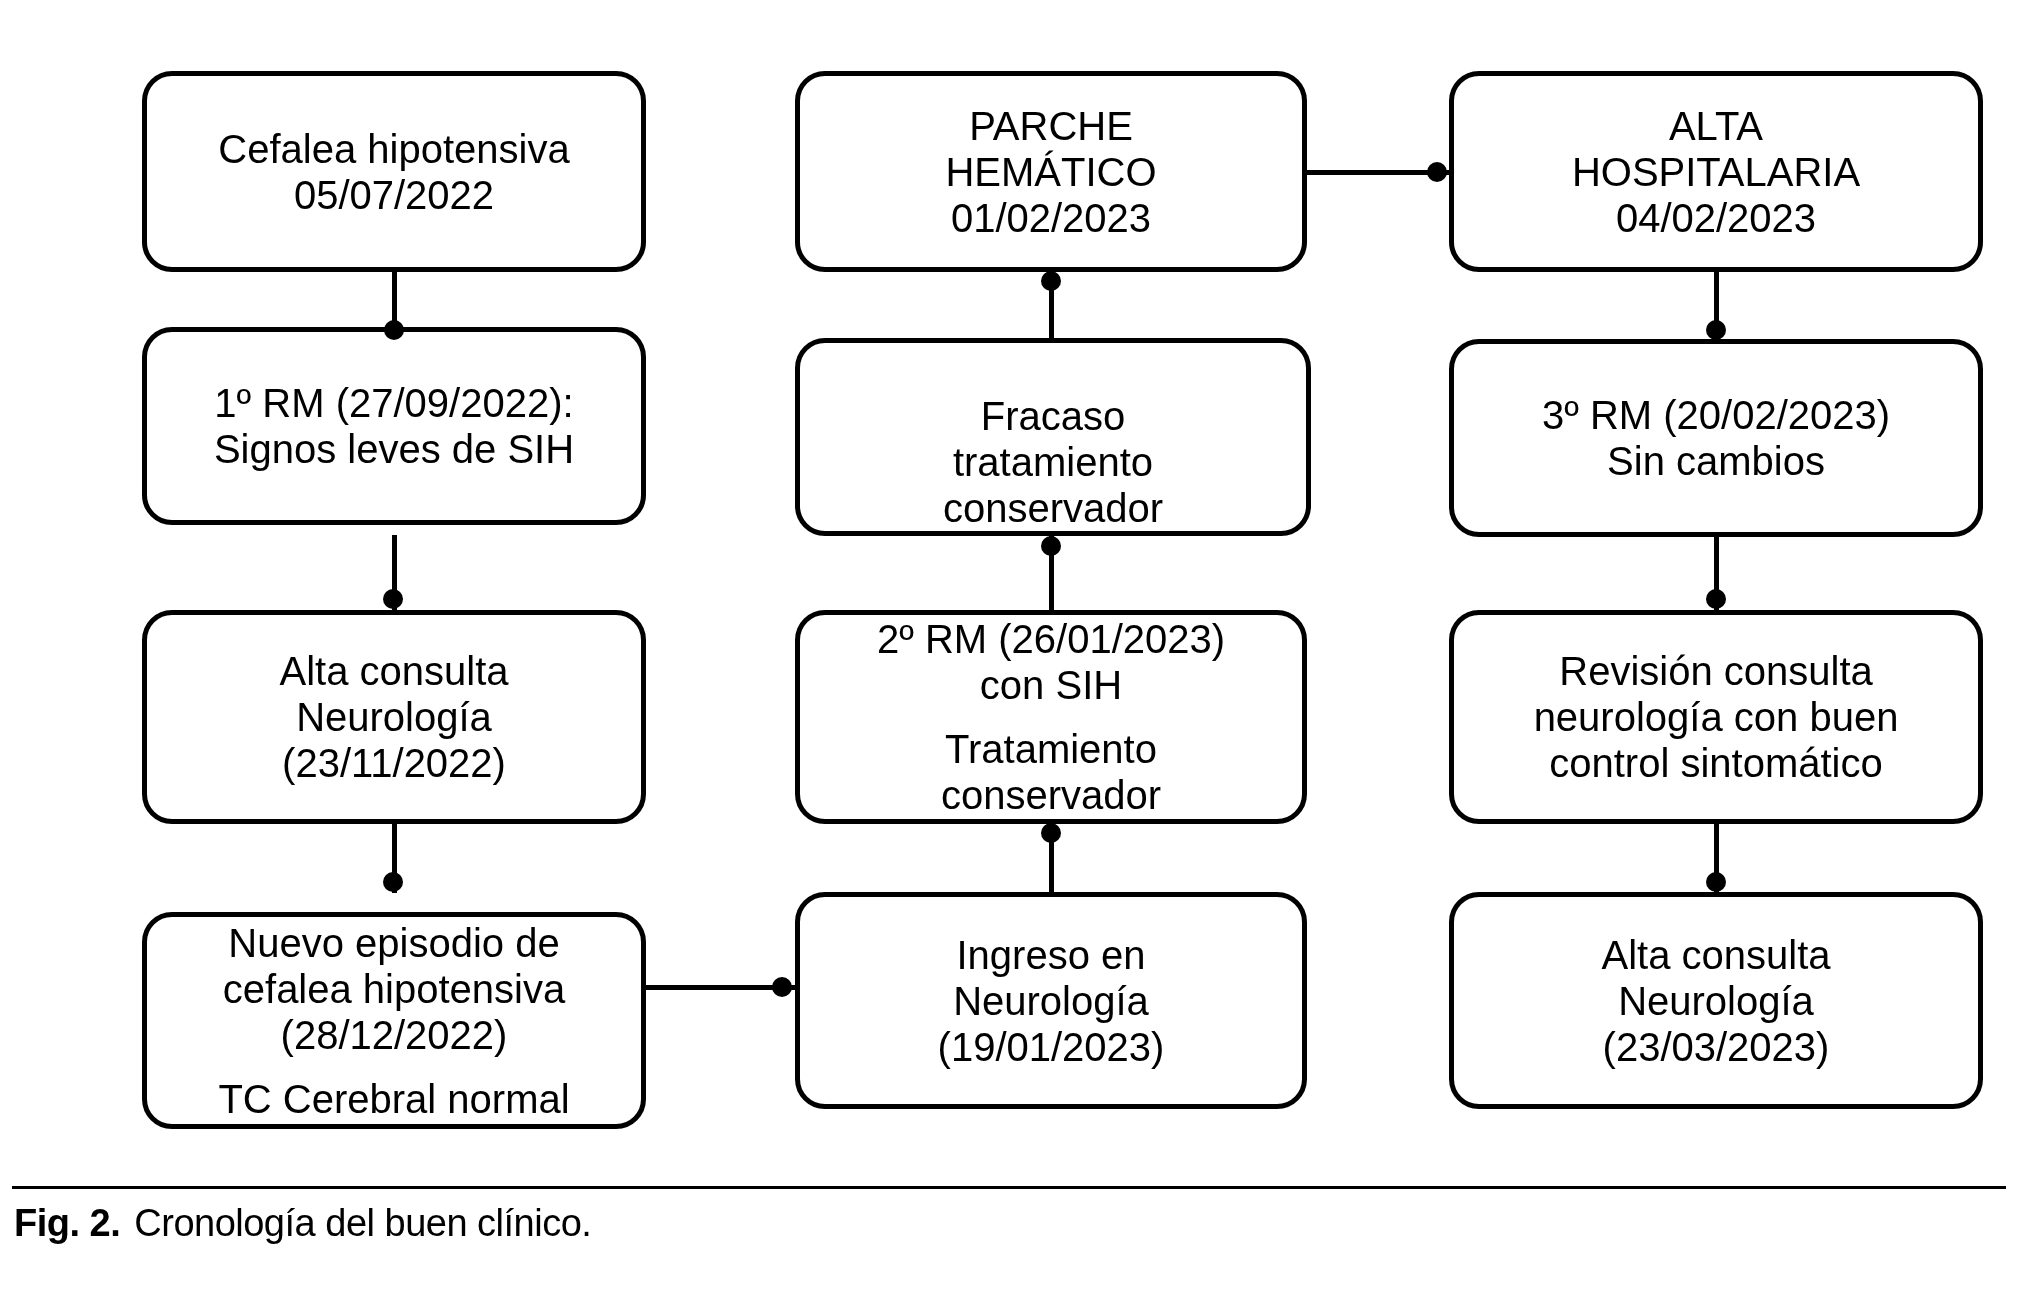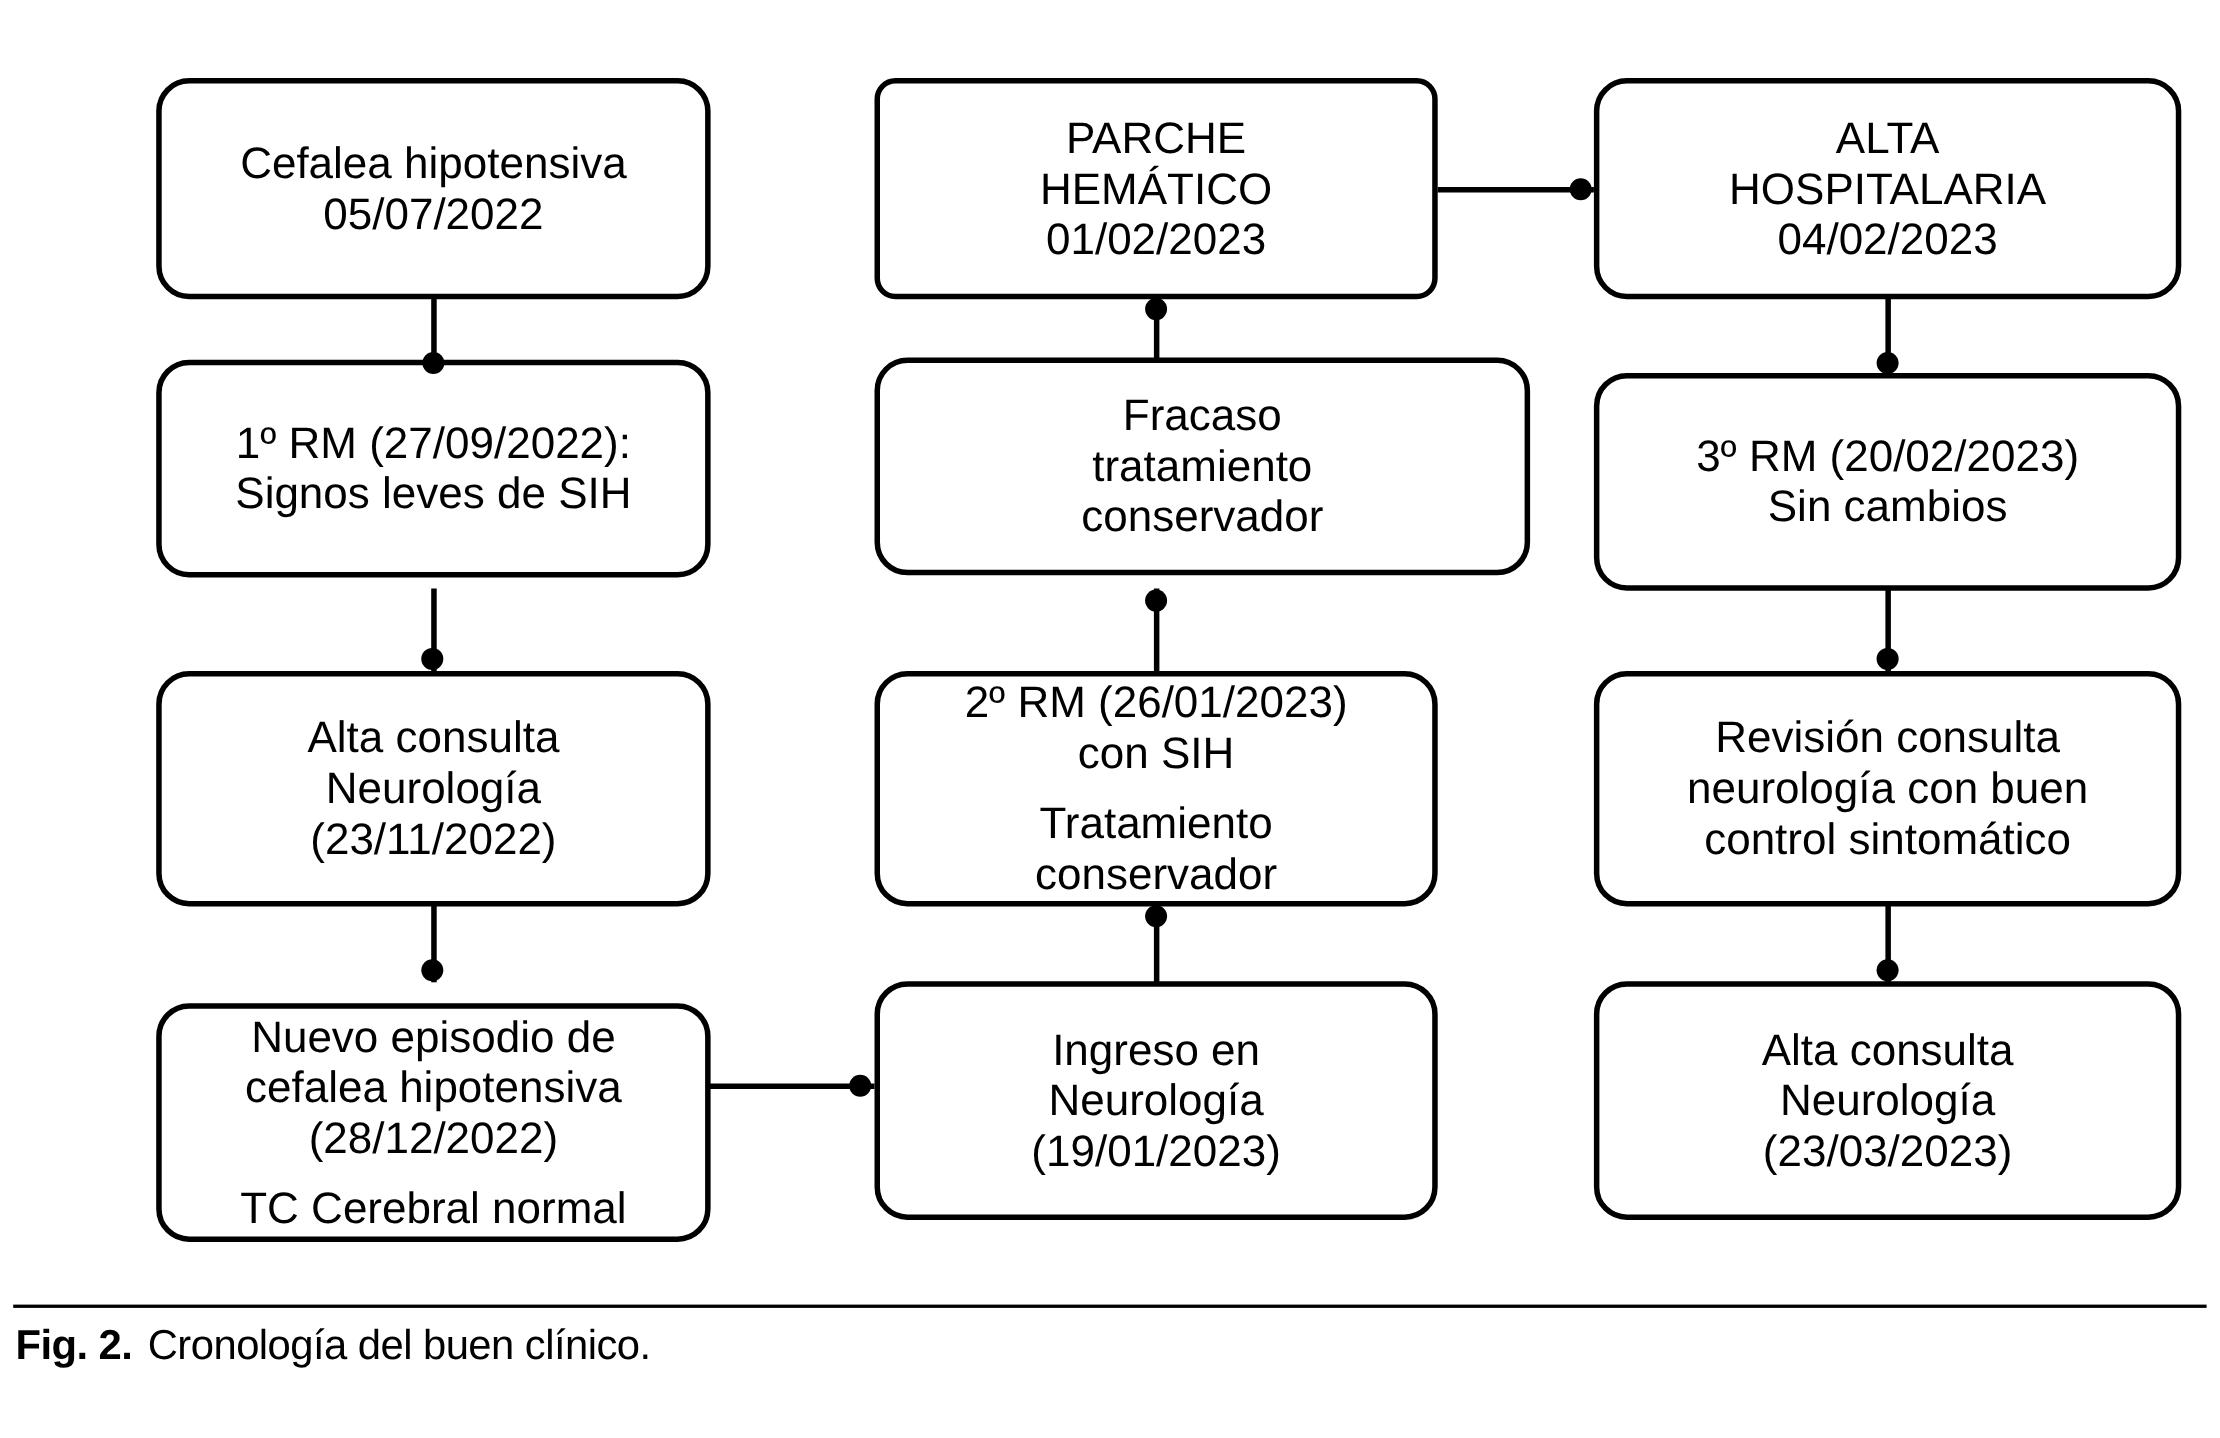--- a/index.html
+++ b/index.html
@@ -114,26 +114,26 @@
 Neurología
 (23/11/2022)</p>
   </div>
   <div class="node" style="left:142px; top:912px; width:504px; height:217px;">
     <p>Nuevo episodio de
 cefalea hipotensiva
 (28/12/2022)</p>
     <p>TC Cerebral normal</p>
   </div>
 
-  <div class="node" style="left:795px; top:71px; width:512px; height:201px;border-radius:19px;">
+  <div class="node" style="left:795px; top:71px; width:512px; height:201px;">
     <p>PARCHE
 HEMÁTICO
 01/02/2023</p>
   </div>
-  <div class="node" style="left:795px; top:325px; width:596px; height:198px;">
+  <div class="node" style="left:795px; top:338px; width:516px; height:198px;justify-content:flex-end;">
     <p>Fracaso
 tratamiento
 conservador</p>
   </div>
   <div class="node" style="left:795px; top:610px; width:512px; height:214px;">
     <p>2º RM (26/01/2023)
 con SIH</p>
     <p>Tratamiento
 conservador</p>
   </div>

